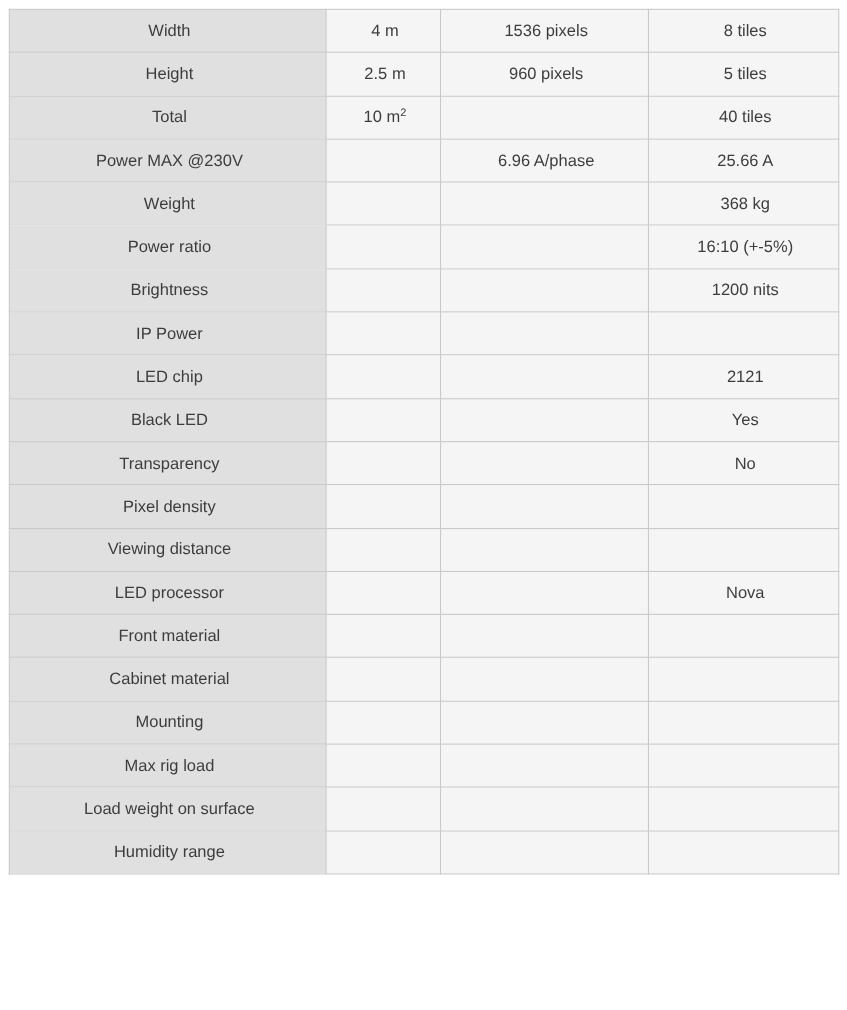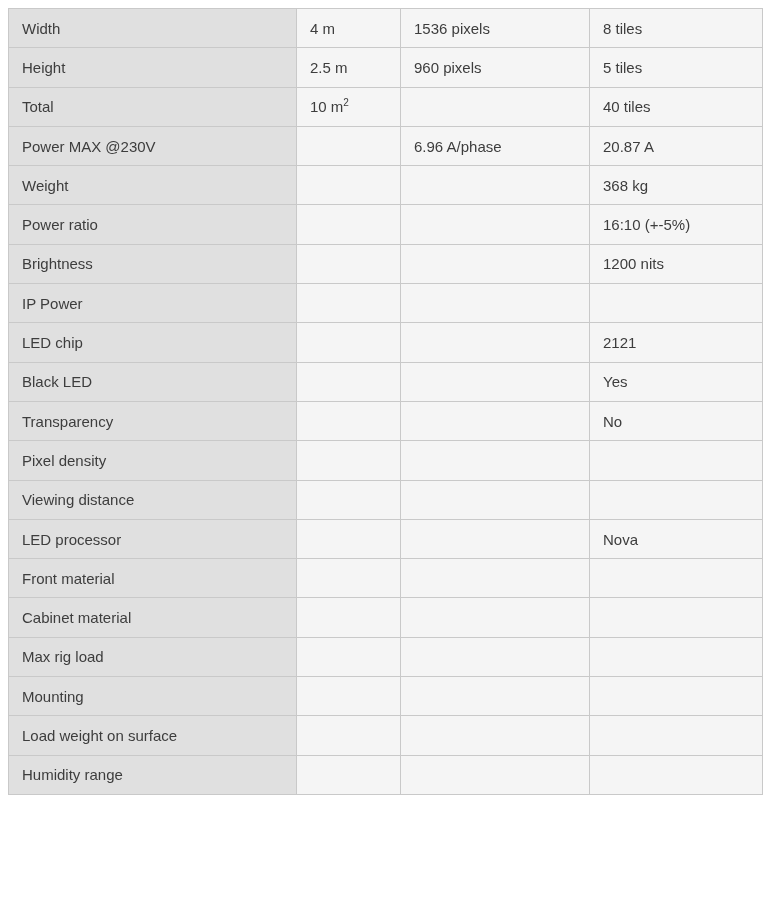--- a/index.html
+++ b/index.html
@@ -12,20 +12,21 @@
     width: 770px;
     height: 918px;
     background: #ffffff;
     box-sizing: border-box;
     padding: 8px;
   }
   table.spec-table {
     border-collapse: collapse;
     table-layout: fixed;
     width: 754px;
+    text-align: center;
   }
   table.spec-table td {
     height: 38.3px;
     box-sizing: content-box;
     vertical-align: middle;
     font-size: 15px;
     color: #3d3d3d;
     padding: 0 10px 0 13px;
     border: 1px solid #c9c9c9;
     overflow: hidden;
@@ -75,21 +76,21 @@
         <tr>
           <td class="label-cell">Total</td>
           <td class="value-cell">10 m<sup>2</sup></td>
           <td class="value-cell"></td>
           <td class="value-cell">40 tiles</td>
         </tr>
         <tr>
           <td class="label-cell">Power MAX @230V</td>
           <td class="value-cell"></td>
           <td class="value-cell">6.96 A/phase</td>
-          <td class="value-cell">20.87 A</td>
+          <td class="value-cell">25.66 A</td>
         </tr>
         <tr>
           <td class="label-cell">Weight</td>
           <td class="value-cell"></td>
           <td class="value-cell"></td>
           <td class="value-cell">368 kg</td>
         </tr>
         <tr>
           <td class="label-cell">Power ratio</td>
           <td class="value-cell"></td>
@@ -150,27 +151,27 @@
           <td class="value-cell"></td>
           <td class="value-cell"></td>
         </tr>
         <tr>
           <td class="label-cell">Cabinet material</td>
           <td class="value-cell"></td>
           <td class="value-cell"></td>
           <td class="value-cell"></td>
         </tr>
         <tr>
-          <td class="label-cell">Max rig load</td>
+          <td class="label-cell">Mounting</td>
           <td class="value-cell"></td>
           <td class="value-cell"></td>
           <td class="value-cell"></td>
         </tr>
         <tr>
-          <td class="label-cell">Mounting</td>
+          <td class="label-cell">Max rig load</td>
           <td class="value-cell"></td>
           <td class="value-cell"></td>
           <td class="value-cell"></td>
         </tr>
         <tr>
           <td class="label-cell">Load weight on surface</td>
           <td class="value-cell"></td>
           <td class="value-cell"></td>
           <td class="value-cell"></td>
         </tr>

